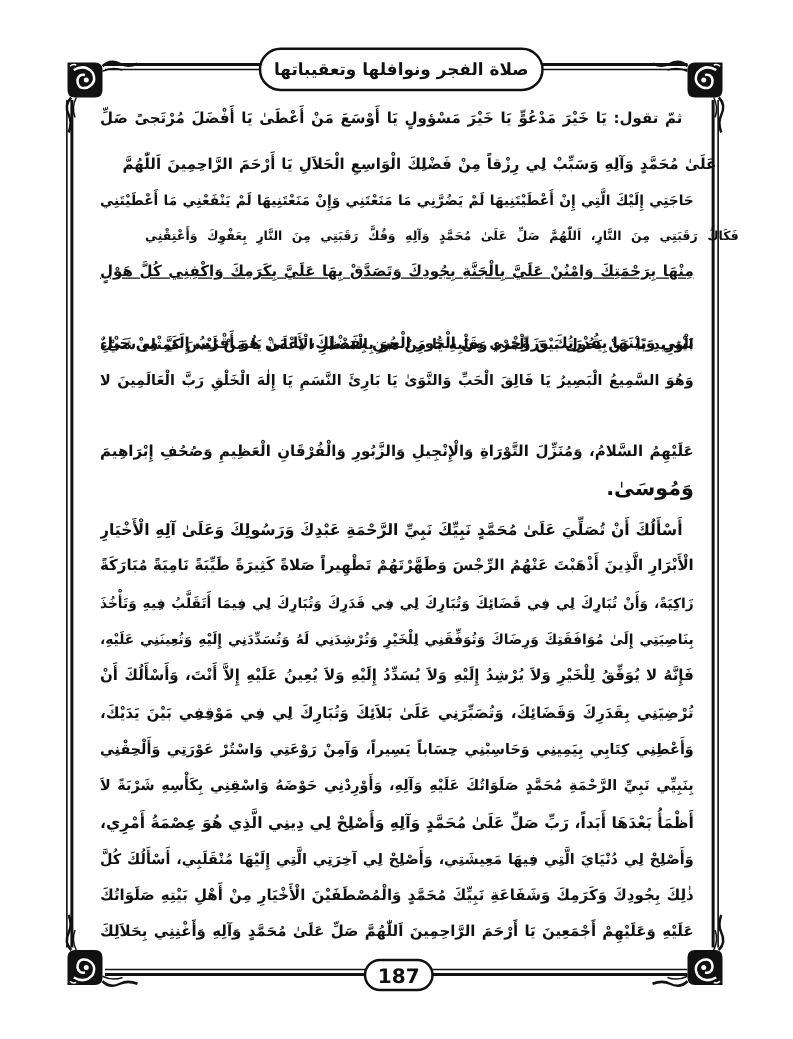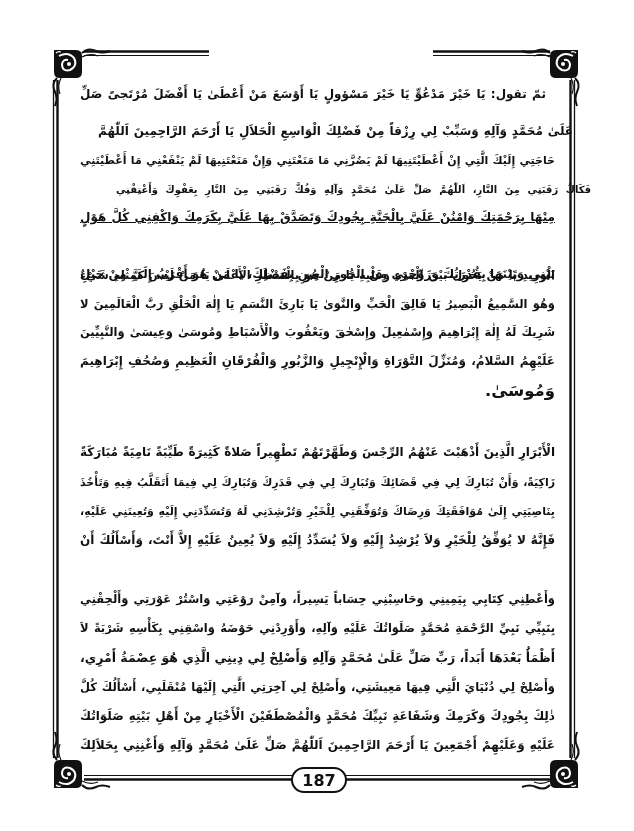--- a/index.html
+++ b/index.html
@@ -64,39 +64,43 @@
     <line x1="84" y1="779.5" x2="292" y2="779.5" stroke="#111" stroke-width="2.4"></line>
     <line x1="346" y1="775.5" x2="550" y2="775.5" stroke="#111" stroke-width="1.2"></line>
     <line x1="346" y1="779.5" x2="550" y2="779.5" stroke="#111" stroke-width="2.4"></line>
 
     <use href="#orn" transform="translate(52,48)"></use>
     <use href="#orn" transform="translate(580,48) scale(-1,1)"></use>
     <use href="#orn" transform="translate(52,790) scale(1,-1)"></use>
     <use href="#orn" transform="translate(580,790) scale(-1,-1)"></use>
   </svg>
 
+  <div class="title-box" style="font-size: 13.5px;">
+    <span>صلاة الفجر ونوافلها وتعقيباتها</span>
+  </div>
 
   <div class="text-block">
 
     <div class="ln first" style="top: 80px; font-size: 12px;">ثمّ تقول: يَا خَيْرَ مَدْعُوٍّ يَا خَيْرَ مَسْؤولٍ يَا أَوْسَعَ مَنْ أَعْطَىٰ يَا أَفْضَلَ مُرْتَجىً صَلِّ</div>
     <div class="ln" style="top: 117px; font-size: 12px; margin-left: 18px;">عَلَىٰ مُحَمَّدٍ وَآلِهِ وَسَبِّبْ لِي رِزْقاً مِنْ فَضْلِكَ الْوَاسِعِ الْحَلاَلِ يَا أَرْحَمَ الرَّاحِمِينَ اَللّٰهُمَّ</div>
     <div class="ln" style="top: 146px; font-size: 11px;">حَاجَتِي إِلَيْكَ الَّتِي إِنْ أَعْطَيْتَنِيهَا لَمْ يَضُرَّنِي مَا مَنَعْتَنِي وَإِنْ مَنَعْتَنِيهَا لَمْ يَنْفَعْنِي مَا أَعْطَيْتَنِي</div>
     <div class="ln" style="top: 175px; font-size: 10px; margin-left: 36px;">فَكَاكُ رَقَبَتِي مِنَ النَّارِ، اَللّٰهُمَّ صَلِّ عَلَىٰ مُحَمَّدٍ وَآلِهِ وَفُكَّ رَقَبَتِي مِنَ النَّارِ بِعَفْوِكَ وَأَعْتِقْنِي</div>
     <div class="ln" style="top: 203px; font-size: 12px; text-decoration: underline;">مِنْهَا بِرَحْمَتِكَ وَامْنُنْ عَلَيَّ بِالْجَنَّةِ بِجُودِكَ وَتَصَدَّقْ بِهَا عَلَيَّ بِكَرَمِكَ وَاكْفِنِي كُلَّ هَوْلٍ</div>
     <div class="ln" style="top: 232px; font-size: 12px; margin-top: 28px;">بَيْنِي وَبَيْنَهَا بِقُدْرَتِكَ وَزَوِّجْنِي مِنَ الْحُورِ الْعِينِ بِفَضْلِكَ، يَا مَنْ هُوَ أَقْرَبُ إِلَيَّ مِنْ حَبْلِ</div>
     <div class="ln" style="top: 261px; font-size: 11.5px;">الْوَرِيدِ يَا مَنْ يَحُولُ بَيْنَ الْمَرْءِ وَقَلْبِهِ يَا مَنْ هُوَ بِالْمَنْظَرِ الْأَعْلَىٰ يَا مَنْ لَيْسَ كَمِثْلِهِ شَيْءٌ</div>
     <div class="ln" style="top: 290px; font-size: 11.5px;">وَهُوَ السَّمِيعُ الْبَصِيرُ يَا فَالِقَ الْحَبِّ وَالنَّوَىٰ يَا بَارِئَ النَّسَمِ يَا إِلٰهَ الْخَلْقِ رَبَّ الْعَالَمِينَ لا</div>
-    <div class="ln" style="top: 318px; font-size: 11.5px;">شَرِيكَ لَهُ إِلٰهَ إِبْرَاهِيمَ وَإِسْمٰعِيلَ وَإِسْحٰقَ وَيَعْقُوبَ وَالْأَسْبَاطِ وَمُوسَىٰ وَعِيسَىٰ وَالنَّبِيِّينَ</div>
     <div class="ln" style="top: 347px; font-size: 12px;">عَلَيْهِمُ السَّلامُ، وَمُنَزِّلَ التَّوْرَاةِ وَالْإِنْجِيلِ وَالزَّبُورِ وَالْفُرْقَانِ الْعَظِيمِ وَصُحُفِ إِبْرَاهِيمَ</div>
     <div class="ln last" style="top: 376px; font-size: 16.5px;">وَمُوسَىٰ.</div>
 
+    <div class="ln first" style="top: 409px; font-size: 12.5px;">أَسْأَلُكَ أَنْ تُصَلِّيَ عَلَىٰ مُحَمَّدٍ نَبِيِّكَ نَبِيِّ الرَّحْمَةِ عَبْدِكَ وَرَسُولِكَ وَعَلَىٰ آلِهِ الْأَخْيَارِ</div>
     <div class="ln" style="top: 438px; font-size: 12px;">الْأَبْرَارِ الَّذِينَ أَذْهَبْتَ عَنْهُمُ الرِّجْسَ وَطَهَّرْتَهُمْ تَطْهِيراً صَلاةً كَثِيرَةً طَيِّبَةً نَامِيَةً مُبَارَكَةً</div>
     <div class="ln" style="top: 468px; font-size: 11px;">زَاكِيَةً، وَأَنْ تُبَارِكَ لِي فِي قَضَائِكَ وَتُبَارِكَ لِي فِي قَدَرِكَ وَتُبَارِكَ لِي فِيمَا أَتَقَلَّبُ فِيهِ وَتَأْخُذَ</div>
     <div class="ln" style="top: 497px; font-size: 11px;">بِنَاصِيَتِي إِلَىٰ مُوَافَقَتِكَ وَرِضَاكَ وَتُوَفِّقَنِي لِلْخَيْرِ وَتُرْشِدَنِي لَهُ وَتُسَدِّدَنِي إِلَيْهِ وَتُعِينَنِي عَلَيْهِ،</div>
     <div class="ln" style="top: 526px; font-size: 12px;">فَإِنَّهُ لا يُوَفِّقُ لِلْخَيْرِ وَلاَ يُرْشِدُ إِلَيْهِ وَلاَ يُسَدِّدُ إِلَيْهِ وَلاَ يُعِينُ عَلَيْهِ إِلاَّ أَنْتَ، وَأَسْأَلُكَ أَنْ</div>
+    <div class="ln" style="top: 556px; font-size: 12px;">تُرْضِيَنِي بِقَدَرِكَ وَقَضَائِكَ، وَتُصَبِّرَنِي عَلَىٰ بَلاَئِكَ وَتُبَارِكَ لِي فِي مَوْقِفِي بَيْنَ يَدَيْكَ،</div>
     <div class="ln" style="top: 585px; font-size: 11.5px;">وَأَعْطِنِي كِتَابِي بِيَمِينِي وَحَاسِبْنِي حِسَاباً يَسِيراً، وَآمِنْ رَوْعَتِي وَاسْتُرْ عَوْرَتِي وَأَلْحِقْنِي</div>
     <div class="ln" style="top: 614px; font-size: 11.5px;">بِنَبِيِّي نَبِيِّ الرَّحْمَةِ مُحَمَّدٍ صَلَوَاتُكَ عَلَيْهِ وَآلِهِ، وَأَوْرِدْنِي حَوْضَهُ وَاسْقِنِي بِكَأْسِهِ شَرْبَةً لاَ</div>
     <div class="ln" style="top: 643px; font-size: 12.5px;">أَظْمَأُ بَعْدَهَا أَبَداً، رَبِّ صَلِّ عَلَىٰ مُحَمَّدٍ وَآلِهِ وَأَصْلِحْ لِي دِينِي الَّذِي هُوَ عِصْمَةُ أَمْرِي،</div>
     <div class="ln" style="top: 673px; font-size: 11.5px;">وَأَصْلِحْ لِي دُنْيَايَ الَّتِي فِيهَا مَعِيشَتِي، وَأَصْلِحْ لِي آخِرَتِي الَّتِي إِلَيْهَا مُنْقَلَبِي، أَسْأَلُكَ كُلَّ</div>
     <div class="ln" style="top: 702px; font-size: 12px;">ذٰلِكَ بِجُودِكَ وَكَرَمِكَ وَشَفَاعَةِ نَبِيِّكَ مُحَمَّدٍ وَالْمُصْطَفَيْنَ الْأَخْيَارِ مِنْ أَهْلِ بَيْتِهِ صَلَوَاتُكَ</div>
     <div class="ln" style="top: 731px; font-size: 12px;">عَلَيْهِ وَعَلَيْهِمْ أَجْمَعِينَ يَا أَرْحَمَ الرَّاحِمِينَ اَللّٰهُمَّ صَلِّ عَلَىٰ مُحَمَّدٍ وَآلِهِ وَأَغْنِنِي بِحَلاَلِكَ</div>
   </div>
 
   <div class="page-box">
     <span>187</span>

